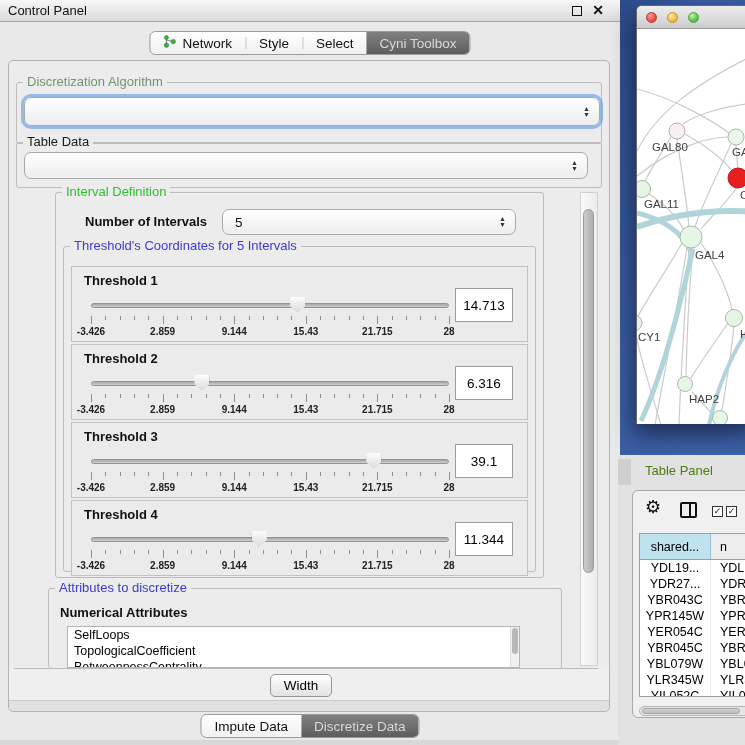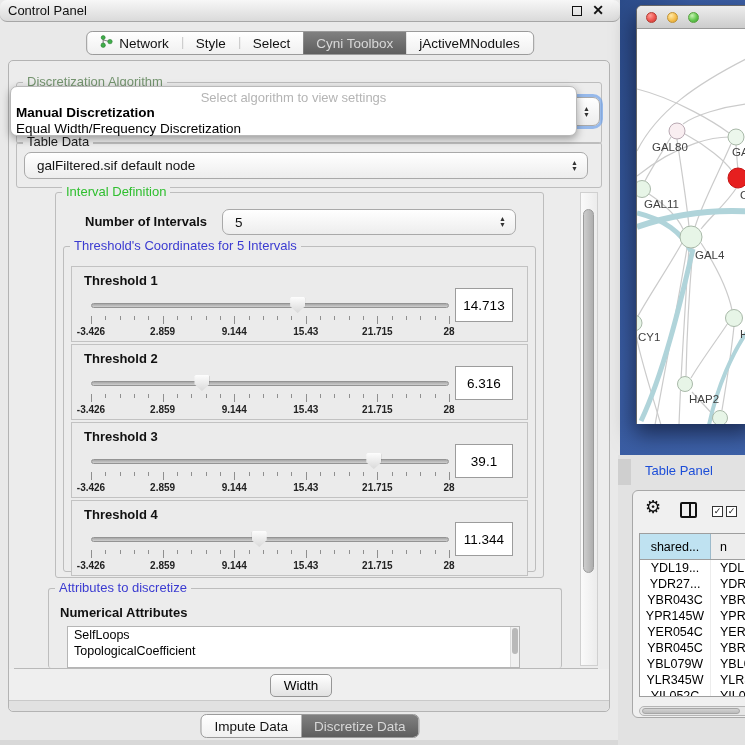--- a/index.html
+++ b/index.html
@@ -6,21 +6,21 @@
   html,body { width:745px; height:745px; overflow:hidden; background:#d8d8d8;
               font-family:"Liberation Sans", sans-serif; position:relative; }
 
   
   .desktop { position:absolute; left:618px; top:0; width:127px; height:455px;
              background:linear-gradient(100deg,#2b4b89 0%, #3a5da3 35%, #3d61a8 100%); }
 
   
   .cp { position:absolute; left:0; top:0; width:620px; height:740px; background:#e9e9e9; }
   .cp-titlebar { position:absolute; left:0; top:0; width:100%; height:22px;
-                 background:linear-gradient(#f7f7f7,#dadada); border-bottom:1px solid #a6a6a6;border-radius:7px; }
+                 background:linear-gradient(#f7f7f7,#dadada); border-bottom:1px solid #a6a6a6; }
   .cp-title { position:absolute; left:8px; top:3px; font-size:13px; color:#111; }
   .win-float { position:absolute; right:38px; top:6px; width:10px; height:10px;
                border:1.5px solid #111; background:transparent; }
   .win-close { position:absolute; right:16px; top:2px; font-size:14px; font-weight:bold; color:#111; }
 
   .tabbar { position:absolute; display:flex; align-items:stretch; height:24px;
             background:linear-gradient(#ffffff,#f0f0f0); border:1px solid #9b9b9b;
             border-radius:6px; overflow:hidden; font-size:13.5px; }
   .tabbar.top { top:31px; left:50%; transform:translateX(-50%); }
   .tabbar.bottom { top:714px; left:50%; transform:translateX(-50%); }
@@ -110,21 +110,21 @@
                  border-radius:5px 5px 0 0; }
   .light { position:absolute; top:6px; width:11px; height:11px; border-radius:50%; }
   .light.red    { left:9px;  background:radial-gradient(circle at 35% 30%,#ff9c94,#ee5550 55%,#c33832); border:1px solid #b23b33; }
   .light.yellow { left:30px; background:radial-gradient(circle at 35% 30%,#ffe9a8,#f5bf4f 55%,#d99f2b); border:1px solid #c19334; }
   .light.green  { left:51px; background:radial-gradient(circle at 35% 30%,#c9f3b4,#63c74f 55%,#3f9e34); border:1px solid #57a23f; }
   .nw-canvas { position:absolute; left:0; top:23px; width:119px; height:395px; overflow:hidden; background:#fff; }
 
   
   .tp-region { position:absolute; left:618px; top:455px; width:127px; height:290px; background:#e2e2e2; }
   .tp-handle { position:absolute; left:0; top:4px; width:13px; height:26px; background:#cfcfcf; }
-  .tp-title { position:absolute; left:27px; top:8px; font-size:13px; color:#1d4ed8; }
+  .tp-title { position:absolute; left:27px; top:8px; font-size:13px; color:#4d7c0f; }
   .tp-inner { position:absolute; left:14px; top:35px; width:120px; height:228px; background:#f0f0f0;
               border:1px solid #a8a8a8; border-radius:6px; }
   .gear { position:absolute; left:12px; top:7px; font-size:18px; color:#111; line-height:18px; }
   .colicon { position:absolute; left:47px; top:11px; width:17px; height:16px;
              border:2px solid #111; border-radius:2px; }
   .colicon::after { content:""; position:absolute; left:50%; top:0; width:2px; height:100%; background:#111; }
   .chk { position:absolute; top:15px; width:11px; height:11px; border:1.5px solid #333;
          font-size:9px; line-height:9px; text-align:center; color:#111; background:#fff; }
   .tbl { position:absolute; left:6px; top:42px; width:118px; height:164px; background:#fff;
          border:1px solid #9e9e9e; overflow:hidden; }
@@ -169,45 +169,36 @@
     <div class="tab">
         <span>Style</span>
       </div>
     <div class="tabsep"></div>
     <div class="tab">
         <span>Select</span>
       </div>
     <div class="tab active">
         <span>Cyni Toolbox</span>
       </div>
-    <div class="tab">
-        <span>jActiveMNodules</span>
-      </div>
   </div>
 
   <div class="outer-panel"></div>
 
   <div class="fieldset" style="left:16px; top:82px; width:586px; height:62px;">
     <span class="legend dim">Discretization Algorithm</span>
   </div>
   <div class="combo focused" style="left:24px; top:97px; width:576px; height:29px;">
     <span class="arrows">▲<br>▼</span>
   </div>
 
-  <div class="popup">
-    <div class="pop-placeholder">Select algorithm to view settings</div>
-    <div class="pop-item b">Manual Discretization</div>
-    <div class="pop-item r">Equal Width/Frequency Discretization</div>
-  </div>
 
   <div class="fieldset" style="left:16px; top:142px; width:586px; height:46px;">
     <span class="legend dark">Table Data</span>
   </div>
   <div class="combo" style="left:24px; top:152px; width:564px; height:27px;">
-    <span>galFiltered.sif default node</span>
     <span class="arrows">▲<br>▼</span>
   </div>
 
   <div class="fieldset" style="left:55px; top:192px; width:489px; height:386px;">
     <span class="legend green">Interval Definition</span>
   </div>
   <span class="bold-label" style="left:85px; top:214px;">Number of Intervals</span>
   <div class="combo" style="left:222px; top:209px; width:294px; height:26px;">
     <span>5</span>
     <span class="arrows">▲<br>▼</span>
@@ -397,20 +388,21 @@
     </div>
 
   <div class="fieldset" style="left:48px; top:588px; width:514px; height:80px; border-bottom:none;">
     <span class="legend blue">Attributes to discretize</span>
   </div>
   <span class="bold-label" style="left:60px; top:605px;">Numerical Attributes</span>
   <div class="attr-list">
     <div>
         <div class="item">SelfLoops</div>
         <div class="item">TopologicalCoefficient</div>
+        <div class="item">BetweennessCentrality</div>
       </div>
     <div class="attr-scroll">
         <div class="thumb"></div>
       </div>
   </div>
 
   <div class="sep-line"></div>
   <div class="apply-area"></div>
   <div class="apply-strip"></div>
   <div class="apply-btn">Width</div>

